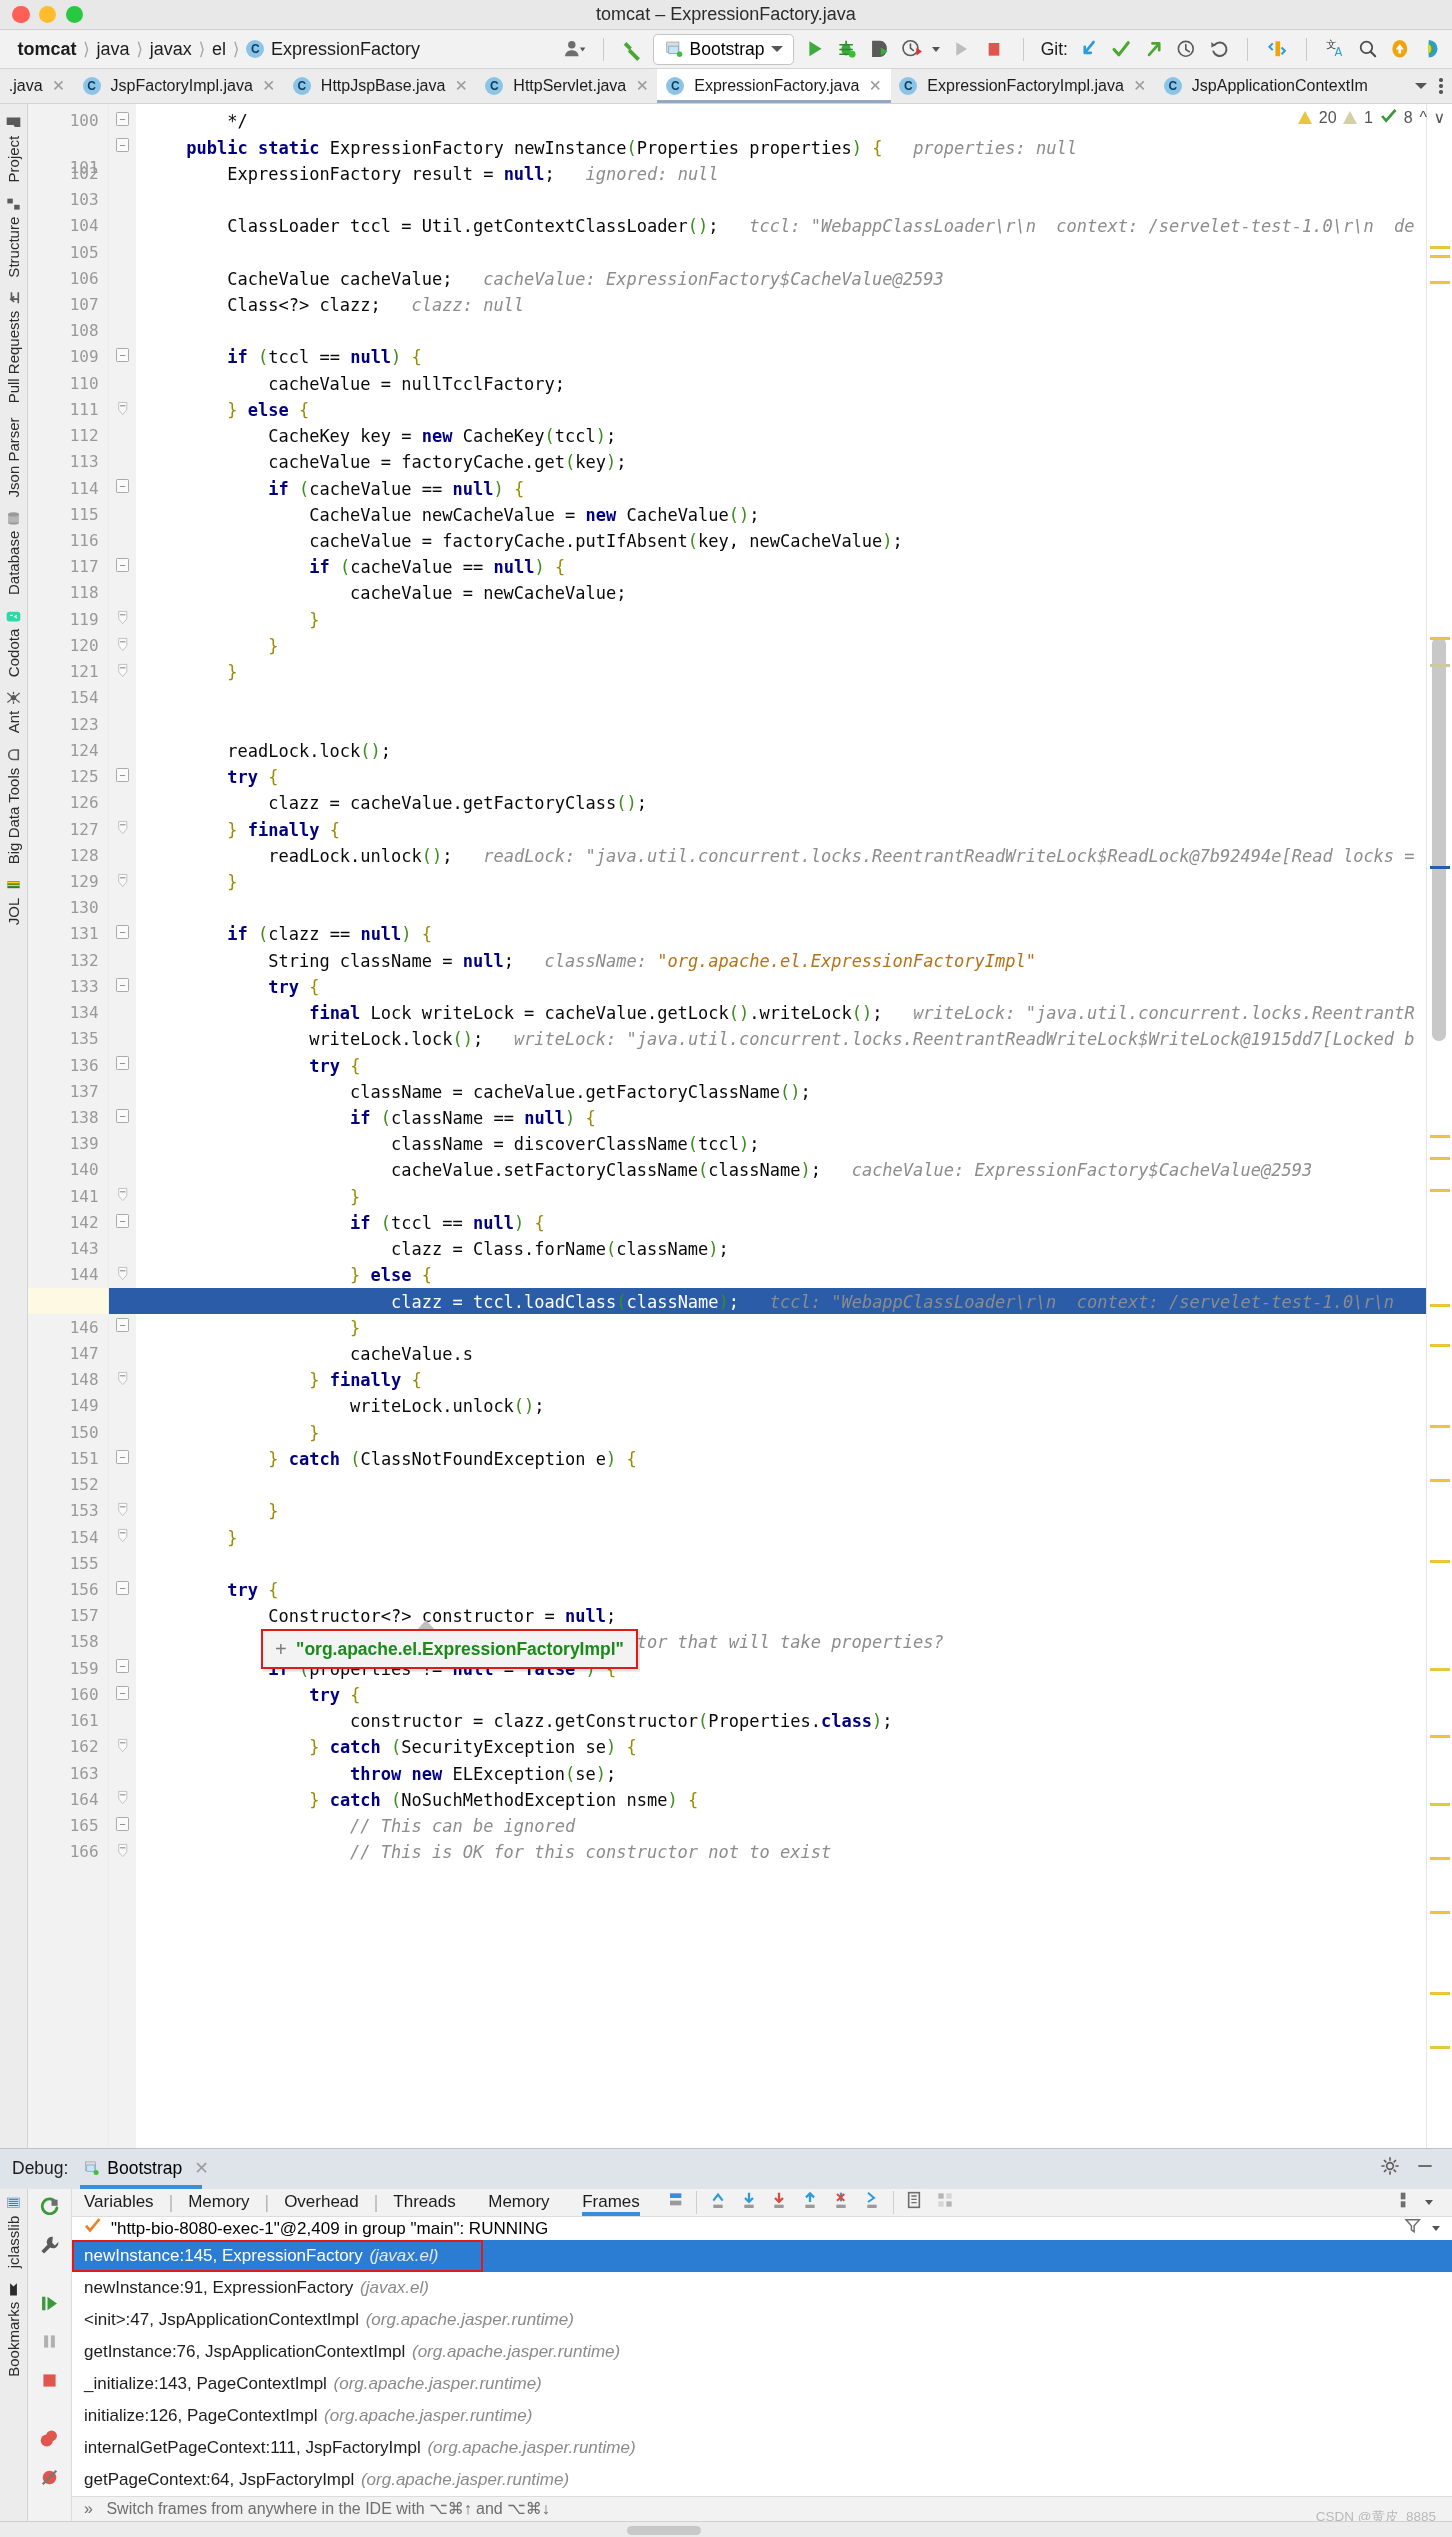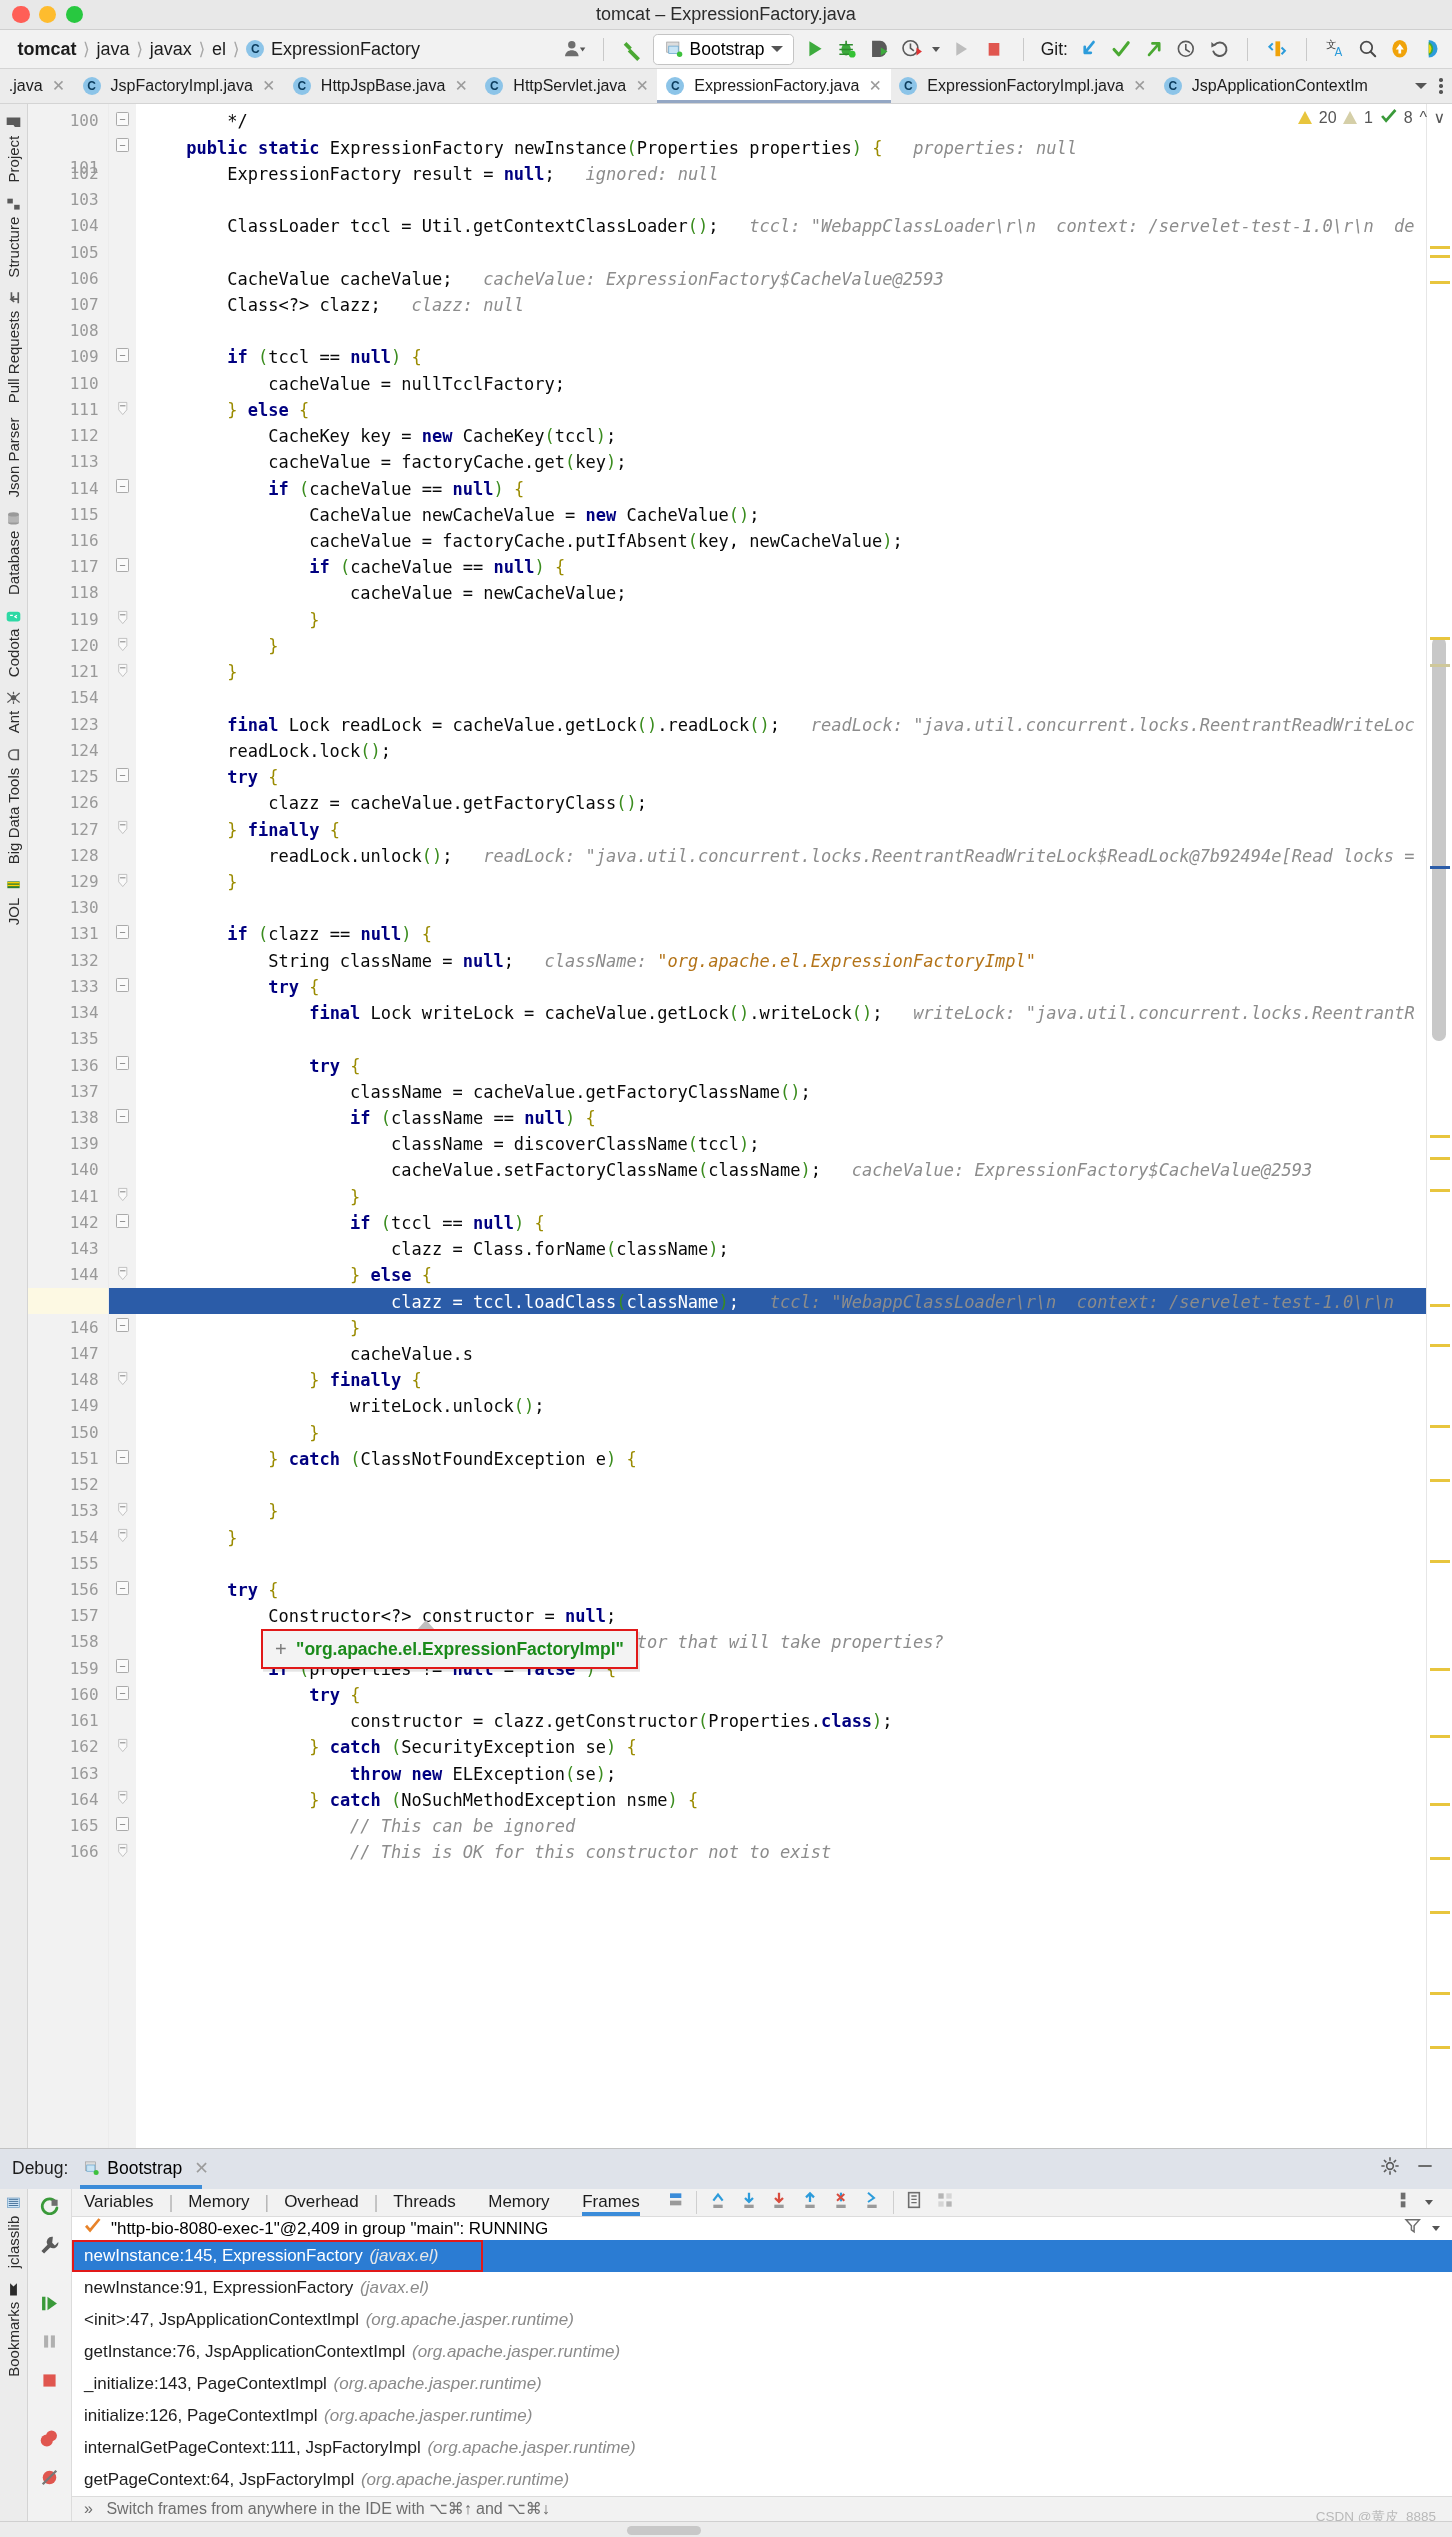--- a/index.html
+++ b/index.html
@@ -649,32 +649,32 @@
             <div class="codeline" style="top: 350px; left: 9.4px;">            cacheValue = factoryCache.get<span class="br-g">(</span>key<span class="br-g">)</span>;</div>
             <div class="codeline" style="top: 377px; left: 9.4px;">            <span class="kw">if</span> <span class="br-g">(</span>cacheValue == <span class="kw">null</span><span class="br-g">)</span> <span class="br-y">{</span></div>
             <div class="codeline" style="top: 403px; left: 9.4px;">                CacheValue newCacheValue = <span class="kw">new</span> CacheValue<span class="br-g">(</span><span class="br-g">)</span>;</div>
             <div class="codeline" style="top: 429px; left: 9.4px;">                cacheValue = factoryCache.putIfAbsent<span class="br-g">(</span>key, newCacheValue<span class="br-g">)</span>;</div>
             <div class="codeline" style="top: 455px; left: 9.4px;">                <span class="kw">if</span> <span class="br-g">(</span>cacheValue == <span class="kw">null</span><span class="br-g">)</span> <span class="br-y">{</span></div>
             <div class="codeline" style="top: 481px; left: 9.4px;">                    cacheValue = newCacheValue;</div>
             <div class="codeline" style="top: 508px; left: 9.4px;">                <span class="br-y">}</span></div>
             <div class="codeline" style="top: 534px; left: 9.4px;">            <span class="br-y">}</span></div>
             <div class="codeline" style="top: 560px; left: 9.4px;">        <span class="br-y">}</span></div>
             <div class="codeline" style="top: 586px; left: 9.4px;"></div>
-            <div class="codeline" style="top: 613px; left: 9.4px;">        <span class="kw">final</span> Lock readLock = cacheValue.getLock<span class="br-g">(</span><span class="br-g">)</span>.readLock<span class="br-g">(</span><span class="br-g">)</span>;<span class="hint">   readLock: "java.util.concurrent.locks.ReentrantReadWriteLoc</span></div>
             <div class="codeline" style="top: 639px; left: 9.4px;">        readLock.lock<span class="br-g">(</span><span class="br-g">)</span>;</div>
             <div class="codeline" style="top: 665px; left: 9.4px;">        <span class="kw">try</span> <span class="br-y">{</span></div>
             <div class="codeline" style="top: 691px; left: 9.4px;">            clazz = cacheValue.getFactoryClass<span class="br-g">(</span><span class="br-g">)</span>;</div>
             <div class="codeline" style="top: 718px; left: 9.4px;">        <span class="br-y">}</span> <span class="kw">finally</span> <span class="br-y">{</span></div>
             <div class="codeline" style="top: 744px; left: 9.4px;">            readLock.unlock<span class="br-g">(</span><span class="br-g">)</span>;<span class="hint">   readLock: "java.util.concurrent.locks.ReentrantReadWriteLock$ReadLock@7b92494e[Read locks =</span></div>
             <div class="codeline" style="top: 770px; left: 9.4px;">        <span class="br-y">}</span></div>
             <div class="codeline" style="top: 796px; left: 9.4px;"></div>
             <div class="codeline" style="top: 822px; left: 9.4px;">        <span class="kw">if</span> <span class="br-g">(</span>clazz == <span class="kw">null</span><span class="br-g">)</span> <span class="br-y">{</span></div>
             <div class="codeline" style="top: 849px; left: 9.4px;">            String className = <span class="kw">null</span>;<span class="hint">   className: <span class="hint-val">"org.apache.el.ExpressionFactoryImpl"</span></span></div>
             <div class="codeline" style="top: 875px; left: 9.4px;">            <span class="kw">try</span> <span class="br-y">{</span></div>
             <div class="codeline" style="top: 901px; left: 9.4px;">                <span class="kw">final</span> Lock writeLock = cacheValue.getLock<span class="br-g">(</span><span class="br-g">)</span>.writeLock<span class="br-g">(</span><span class="br-g">)</span>;<span class="hint">   writeLock: "java.util.concurrent.locks.ReentrantR</span></div>
+            <div class="codeline" style="top: 927px; left: 9.4px;">                writeLock.lock<span class="br-g">(</span><span class="br-g">)</span>;<span class="hint">   writeLock: "java.util.concurrent.locks.ReentrantReadWriteLock$WriteLock@1915dd7[Locked b</span></div>
             <div class="codeline" style="top: 954px; left: 9.4px;">                <span class="kw">try</span> <span class="br-y">{</span></div>
             <div class="codeline" style="top: 980px; left: 9.4px;">                    className = cacheValue.getFactoryClassName<span class="br-g">(</span><span class="br-g">)</span>;</div>
             <div class="codeline" style="top: 1006px; left: 9.4px;">                    <span class="kw">if</span> <span class="br-g">(</span>className == <span class="kw">null</span><span class="br-g">)</span> <span class="br-y">{</span></div>
             <div class="codeline" style="top: 1032px; left: 9.4px;">                        className = discoverClassName<span class="br-g">(</span>tccl<span class="br-g">)</span>;</div>
             <div class="codeline" style="top: 1058px; left: 9.4px;">                        cacheValue.setFactoryClassName<span class="br-g">(</span>className<span class="br-g">)</span>;<span class="hint">   cacheValue: ExpressionFactory$CacheValue@2593</span></div>
             <div class="codeline" style="top: 1085px; left: 9.4px;">                    <span class="br-y">}</span></div>
             <div class="codeline" style="top: 1111px; left: 9.4px;">                    <span class="kw">if</span> <span class="br-g">(</span>tccl == <span class="kw">null</span><span class="br-g">)</span> <span class="br-y">{</span></div>
             <div class="codeline" style="top: 1137px; left: 9.4px;">                        clazz = Class.forName<span class="br-g">(</span>className<span class="br-g">)</span>;</div>
             <div class="codeline" style="top: 1163px; left: 9.4px;">                    <span class="br-y">}</span> <span class="kw">else</span> <span class="br-y">{</span></div>
             <div class="curline" style="top: 1184px; height: 26px;"></div>

